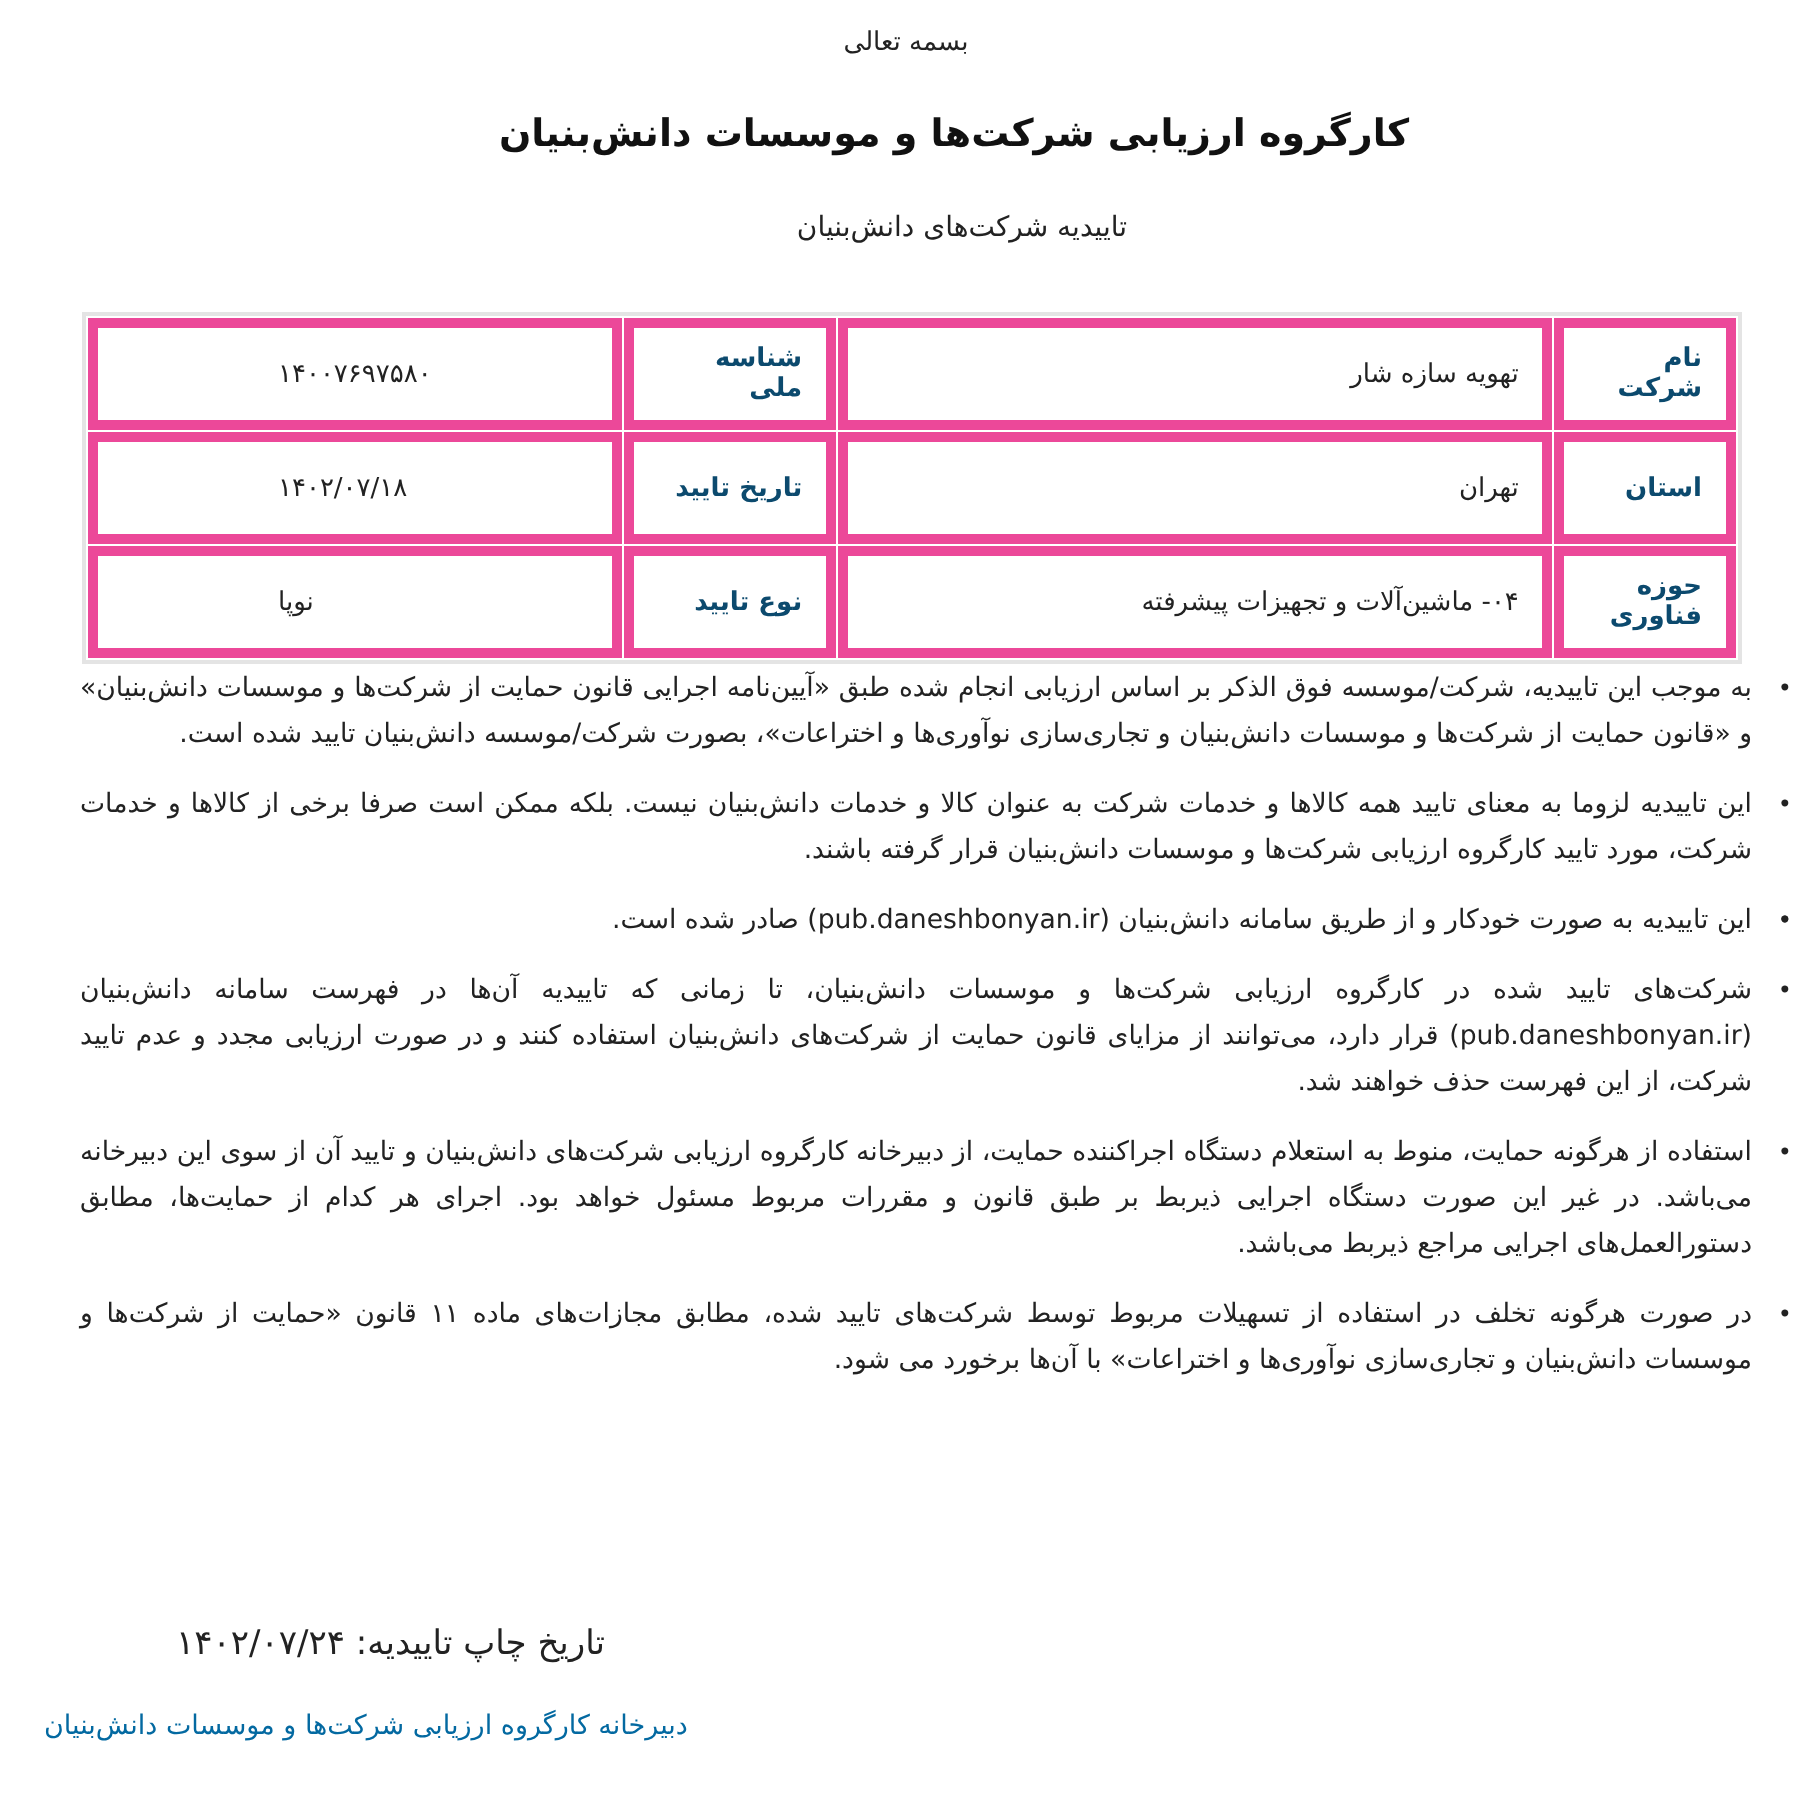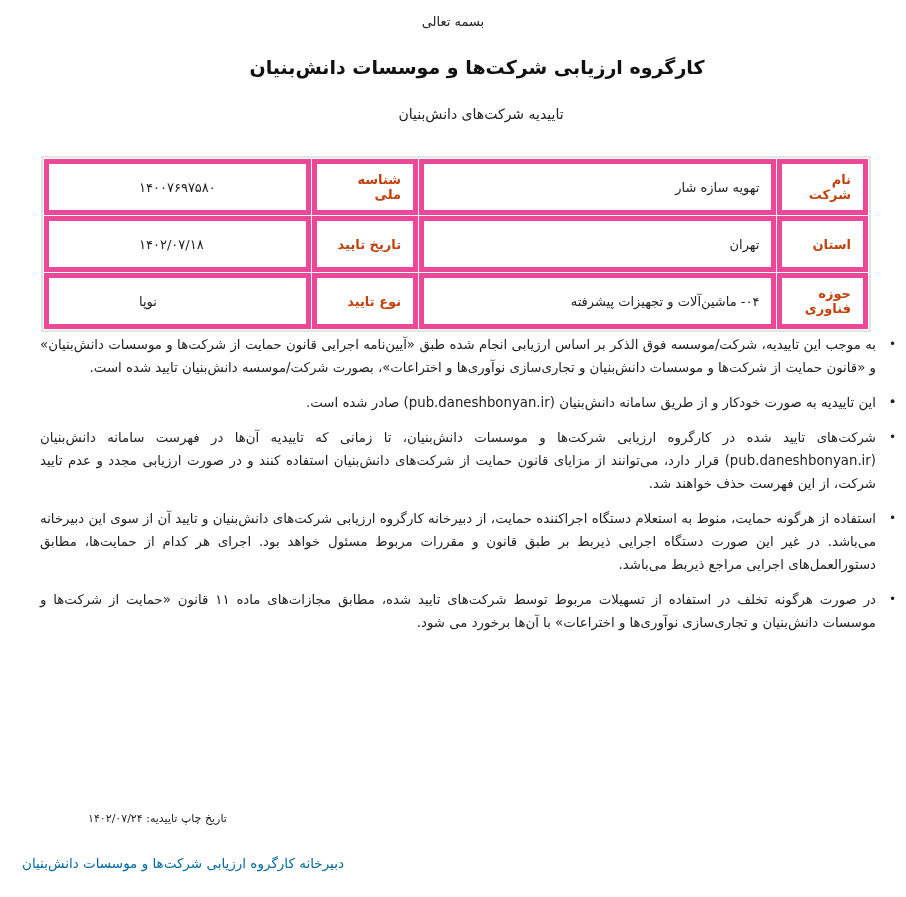--- a/index.html
+++ b/index.html
@@ -58,21 +58,21 @@
       font-size: 13px;
     }
     .info-table td {
       border: 5px solid #ec4899;
       height: 46px;
       padding: 0 12px;
       vertical-align: middle;
     }
     .info-table td.lbl {
       font-weight: bold;
-      color: #c2410c;
+      color: #0c4a6e;
     }
     .info-table td.val {
       color: #222;
       text-align: right;
     }
     .info-table td.val-left {
       color: #222;
       text-align: left;
       padding-left: 90px;
     }
@@ -102,21 +102,21 @@
       position: absolute;
       right: -20px;
       top: 0;
       font-size: 12px;
       color: #222;
     }
     .footer-date {
       position: absolute;
       top: 812px;
       left: 88px;
-      font-size: 11px;
+      font-size: 17px;
       color: #222;
       direction: rtl;
     }
     .footer-org {
       position: absolute;
       top: 855px;
       left: 22px;
       font-size: 13.5px;
       color: #0369a1;
       direction: rtl;
@@ -152,20 +152,21 @@
 </tbody>
   </table>
 
 <ul class="notes">
   <li>
     <span class="bullet">•</span>
     <span>به موجب این تاییدیه، شرکت/موسسه فوق الذکر بر اساس ارزیابی انجام شده طبق «آیین‌نامه اجرایی قانون حمایت از شرکت‌ها و موسسات دانش‌بنیان» و «قانون حمایت از شرکت‌ها و موسسات دانش‌بنیان و تجاری‌سازی نوآوری‌ها و اختراعات»، بصورت شرکت/موسسه دانش‌بنیان تایید شده است.</span>
   </li>
   <li>
     <span class="bullet">•</span>
+    <span>این تاییدیه لزوما به معنای تایید همه کالاها و خدمات شرکت به عنوان کالا و خدمات دانش‌بنیان نیست. بلکه ممکن است صرفا برخی از کالاها و خدمات شرکت، مورد تایید کارگروه ارزیابی شرکت‌ها و موسسات دانش‌بنیان قرار گرفته باشند.</span>
   </li>
   <li>
     <span class="bullet">•</span>
   </li>
   <li>
     <span class="bullet">•</span>
     <span>این تاییدیه به صورت خودکار و از طریق سامانه دانش‌بنیان (pub.daneshbonyan.ir) صادر شده است.</span>
   </li>
   <li>
     <span class="bullet">•</span>

